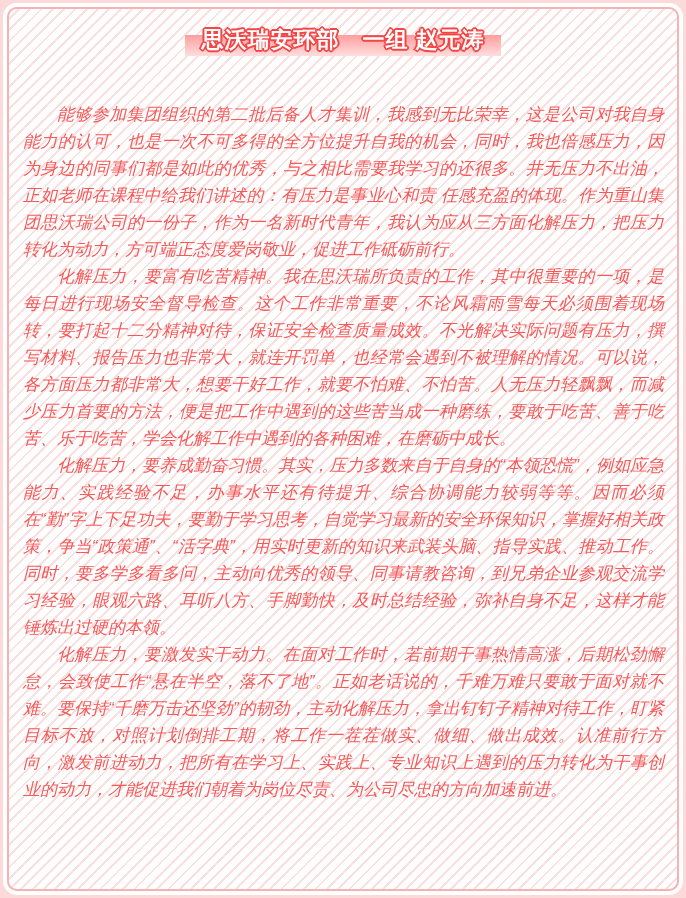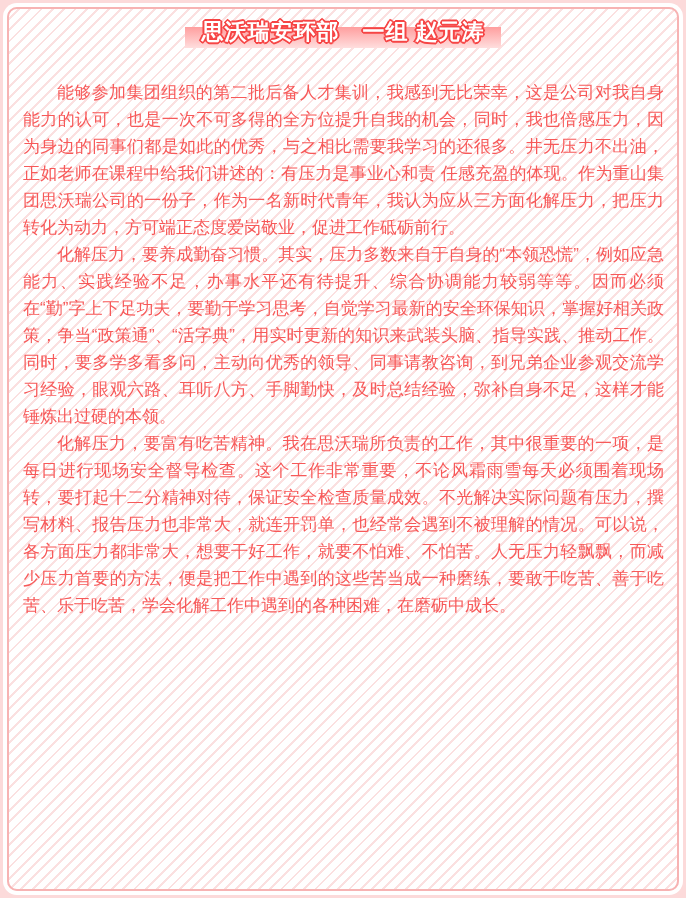--- a/index.html
+++ b/index.html
@@ -28,21 +28,21 @@
     background: repeating-linear-gradient(
       135deg,
       #ffffff 0px, #ffffff 6px,
       var(--stripe-color, #fbe0e0) 6px, var(--stripe-color, #fbe0e0) 8px
     );
     box-sizing: border-box;
     overflow: hidden;
   }
   .badge-wrap {
     text-align: center;
-    padding-top: 8px;
+    padding-top: 16px;
     position: relative;
   }
   .badge {
     display: inline-block;
     position: relative;
     line-height: 30px;
   }
   .badge-bar {
     position: absolute;
     left: -6px;
@@ -69,22 +69,23 @@
      -2px 0 0 var(--badge-stroke, #f64545),
       0 2px 0 var(--badge-stroke, #f64545),
       0 -2px 0 var(--badge-stroke, #f64545),
       1px 1px 0 var(--badge-stroke, #f64545),
      -1px -1px 0 var(--badge-stroke, #f64545),
       1px -1px 0 var(--badge-stroke, #f64545),
      -1px 1px 0 var(--badge-stroke, #f64545);
     white-space: pre;
   }
   .content {
-    margin-top: 30px;
+    margin-top: 44px;
     padding: 0 13px 0 14px;
+    font-style: italic;
   }
   .content p {
     margin: 0;
     font-size: 17px;
     line-height: 27px;
     color: var(--text-color, #f75959);
     text-align: justify;
     text-justify: inter-ideograph;
     text-indent: 2em;
     word-break: break-all;
@@ -98,18 +99,19 @@
 
     <div class="badge-wrap">
       <div class="badge">
         <div class="badge-bar"></div>
         <span class="badge-text">思沃瑞安环部　一组 赵元涛</span>
       </div>
     </div>
 
     <div class="content">
         <p>能够参加集团组织的第二批后备人才集训，我感到无比荣幸，这是公司对我自身能力的认可，也是一次不可多得的全方位提升自我的机会，同时，我也倍感压力，因为身边的同事们都是如此的优秀，与之相比需要我学习的还很多。井无压力不出油，正如老师在课程中给我们讲述的：有压力是事业心和责 任感充盈的体现。作为重山集团思沃瑞公司的一份子，作为一名新时代青年，我认为应从三方面化解压力，把压力转化为动力，方可端正态度爱岗敬业，促进工作砥砺前行。</p>
+        <p>化解压力，要富有吃苦精神。我在思沃瑞所负责的工作，其中很重要的一项，是每日进行现场安全督导检查。这个工作非常重要，不论风霜雨雪每天必须围着现场转，要打起十二分精神对待，保证安全检查质量成效。不光解决实际问题有压力，撰写材料、报告压力也非常大，就连开罚单，也经常会遇到不被理解的情况。可以说，各方面压力都非常大，想要干好工作，就要不怕难、不怕苦。人无压力轻飘飘，而减少压力首要的方法，便是把工作中遇到的这些苦当成一种磨练，要敢于吃苦、善于吃苦、乐于吃苦，学会化解工作中遇到的各种困难，在磨砺中成长。</p>
         <p>化解压力，要养成勤奋习惯。其实，压力多数来自于自身的“本领恐慌”，例如应急能力、实践经验不足，办事水平还有待提升、综合协调能力较弱等等。因而必须在“勤”字上下足功夫，要勤于学习思考，自觉学习最新的安全环保知识，掌握好相关政策，争当“政策通”、“活字典”，用实时更新的知识来武装头脑、指导实践、推动工作。同时，要多学多看多问，主动向优秀的领导、同事请教咨询，到兄弟企业参观交流学习经验，眼观六路、耳听八方、手脚勤快，及时总结经验，弥补自身不足，这样才能锤炼出过硬的本领。</p>
-        <p>化解压力，要富有吃苦精神。我在思沃瑞所负责的工作，其中很重要的一项，是每日进行现场安全督导检查。这个工作非常重要，不论风霜雨雪每天必须围着现场转，要打起十二分精神对待，保证安全检查质量成效。不光解决实际问题有压力，撰写材料、报告压力也非常大，就连开罚单，也经常会遇到不被理解的情况。可以说，各方面压力都非常大，想要干好工作，就要不怕难、不怕苦。人无压力轻飘飘，而减少压力首要的方法，便是把工作中遇到的这些苦当成一种磨练，要敢于吃苦、善于吃苦、乐于吃苦，学会化解工作中遇到的各种困难，在磨砺中成长。</p>
+        <p>化解压力，要激发实干动力。在面对工作时，若前期干事热情高涨，后期松劲懈怠，会致使工作“悬在半空，落不了地”。正如老话说的，千难万难只要敢于面对就不难。要保持“千磨万击还坚劲”的韧劲，主动化解压力，拿出钉钉子精神对待工作，盯紧目标不放，对照计划倒排工期，将工作一茬茬做实、做细、做出成效。认准前行方向，激发前进动力，把所有在学习上、实践上、专业知识上遇到的压力转化为干事创业的动力，才能促进我们朝着为岗位尽责、为公司尽忠的方向加速前进。</p>
       </div>
 
   </div>
 </div>
 
 </body></html>

